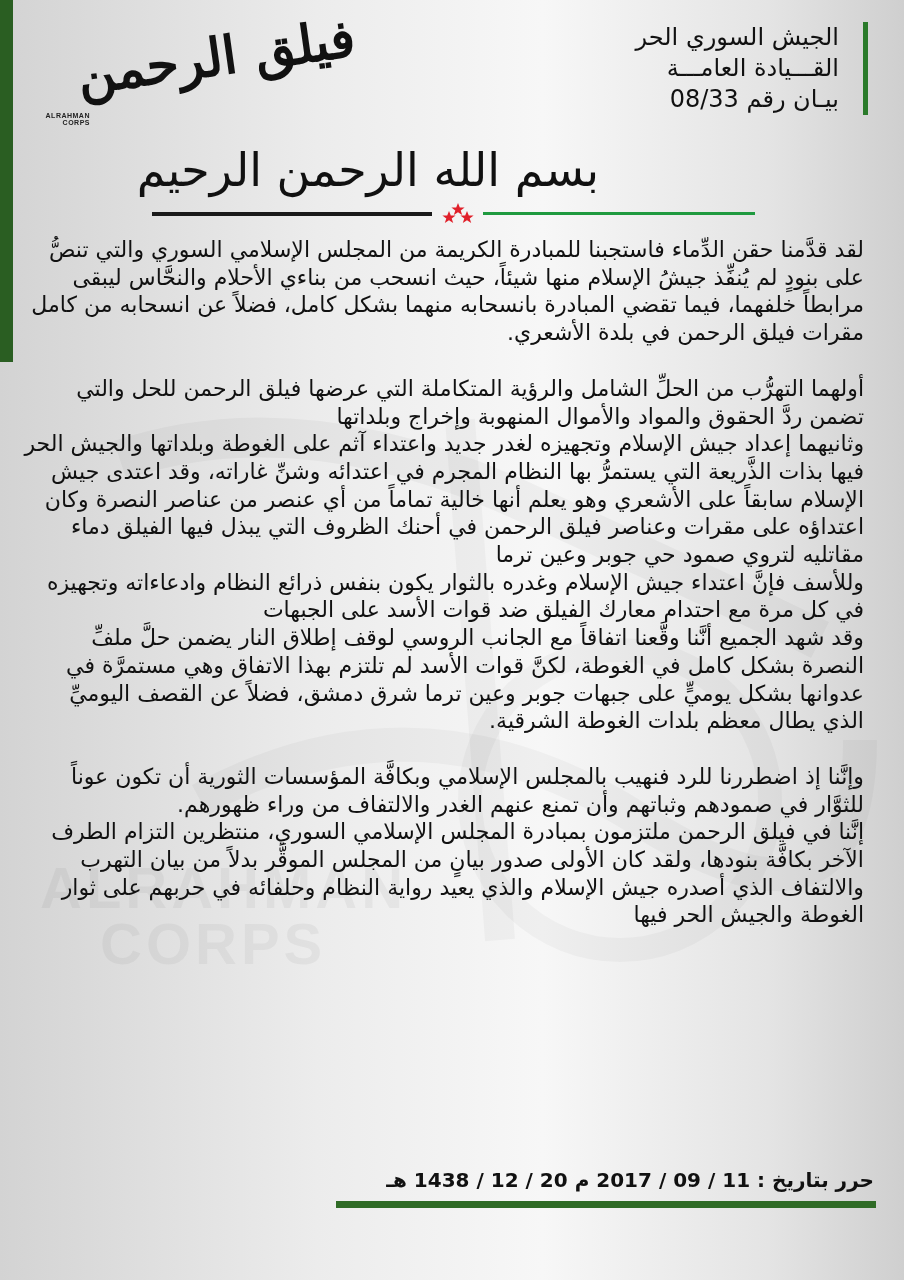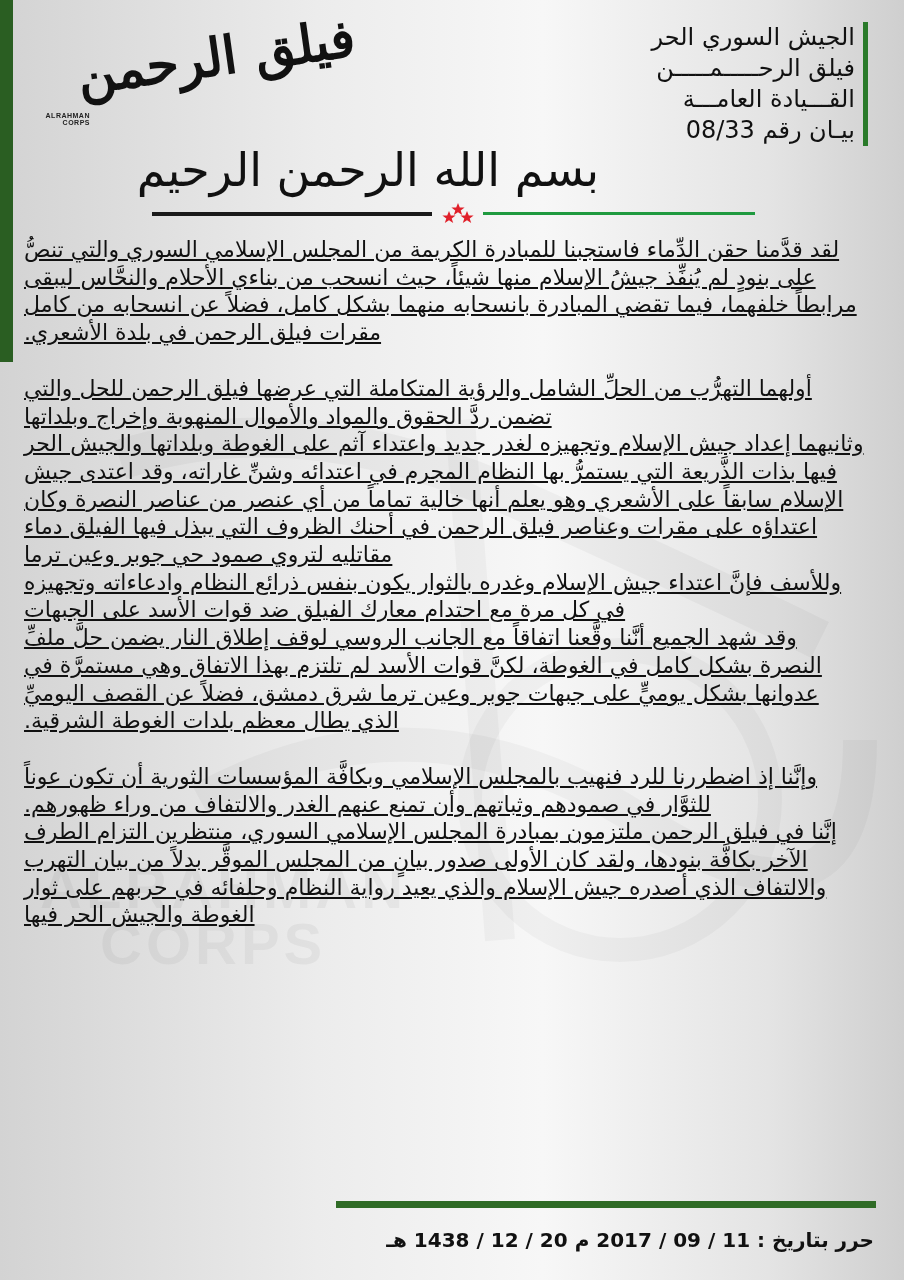--- a/index.html
+++ b/index.html
@@ -18,41 +18,41 @@
   .logo { position: absolute; left: 36px; top: 18px; width: 150px; height: 110px; }
   .logo-ar {
     position: absolute; left: 40px; top: 8px; font-family: "DejaVu Serif", serif; font-size: 52px;
     font-weight: bold; color: #111; direction: rtl; transform: rotate(-8deg); white-space: nowrap;
   }
   .logo-en {
     position: absolute; left: 4px; top: 94px; font-family: "Liberation Sans", sans-serif; font-weight: bold;
     font-size: 7px; letter-spacing: 0.5px; line-height: 7px; color: #222; text-align: right; width: 50px;
   }
   .header-block {
-    position: absolute; right: 36px; top: 22px; border-right: 5px solid #2a7a2a; padding-right: 8px;
+    position: absolute; right: 36px; top: 22px; border-right: 5px solid #2a7a2a; padding-right: 24px;
     direction: rtl; text-align: right;
   }
   .header-line { font-size: 24px; line-height: 31px; color: #111; white-space: nowrap; }
   .basmala {
     position: absolute; left: 0; width: 736px; top: 140px; text-align: center; direction: rtl;
     font-size: 46px; line-height: 60px; color: #111;
   }
   .divider { position: absolute; top: 202px; left: 0; width: 904px; height: 26px; }
   .div-black { position: absolute; left: 152px; top: 10px; width: 280px; height: 4px; background: #1a1a1a; }
   .div-green { position: absolute; left: 483px; top: 10px; width: 272px; height: 3px; background: #1f9a3f; }
   .stars { position: absolute; left: 438px; top: 0; width: 40px; height: 24px; }
   .body-text {
-    position: absolute; right: 40px; top: 236px; width: 840px; direction: rtl; text-align: left;
-    font-size: 22px; line-height: 27.7px; color: #111; text-decoration: underline;
+    position: absolute; right: 40px; top: 236px; width: 840px; direction: rtl; text-align: right;
+    font-size: 22px; line-height: 27.7px; color: #111;
   }
   .para { margin: 0; }
   .gap { height: 28px; }
   .footer-bar { position: absolute; left: 336px; top: 1201px; width: 540px; height: 7px; background: #2f6b26; }
   .footer-date {
-    position: absolute; right: 30px; top: 1225px; direction: rtl; text-align: right; font-weight: bold;
+    position: absolute; right: 30px; top: 1165px; direction: rtl; text-align: right; font-weight: bold;
     font-size: 20px; line-height: 30px; color: #111; white-space: nowrap;
   }
 </style>
 </head>
 <body>
 
 <div class="left-bar"></div>
 
 <svg class="watermark" viewBox="0 0 904 620">
   <path d="M120 80 Q 300 20 520 120 T 820 260" stroke="rgba(0,0,0,0.035)" stroke-width="40" fill="none"></path>
@@ -68,21 +68,20 @@
 <div class="logo">
   <div class="logo-ar">فيلق الرحمن</div>
   <div class="logo-en">
     <div>ALRAHMAN</div>
     <div>CORPS</div>
   </div>
 </div>
 
 <div class="header-block">
   <div class="header-line">الجيش السوري الحر</div>
-  <div class="header-line">فيلق الرحـــــمـــــن</div>
   <div class="header-line">القـــيادة العامـــة</div>
   <div class="header-line">بيـان رقم 08/33</div>
 </div>
 
 <div class="basmala">بسم الله الرحمن الرحيم</div>
 
 <div class="divider">
   <div class="div-black"></div>
   <svg class="stars" viewBox="0 0 40 24">
     <polygon points="20,1 21.8,5.6 26.6,5.6 22.7,8.4 24.2,13 20,10.2 15.8,13 17.3,8.4 13.4,5.6 18.2,5.6" fill="#e0202a"></polygon>

